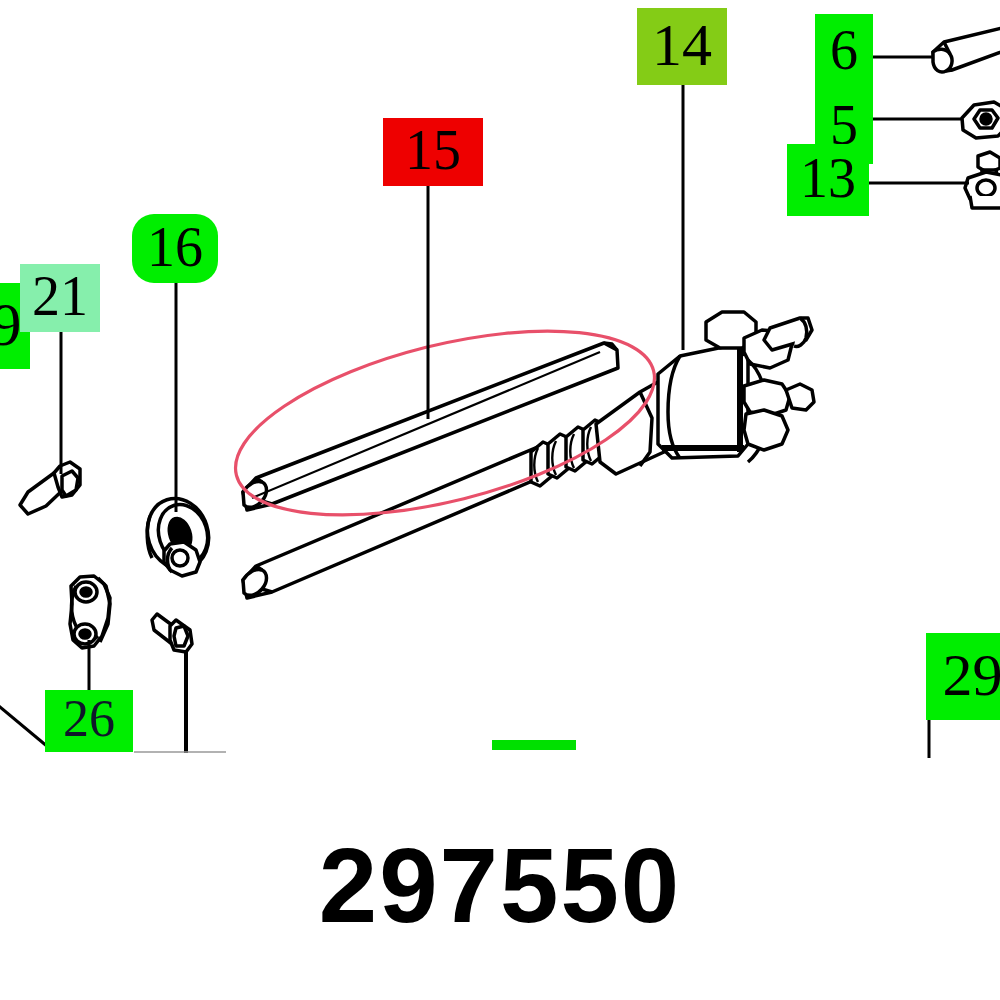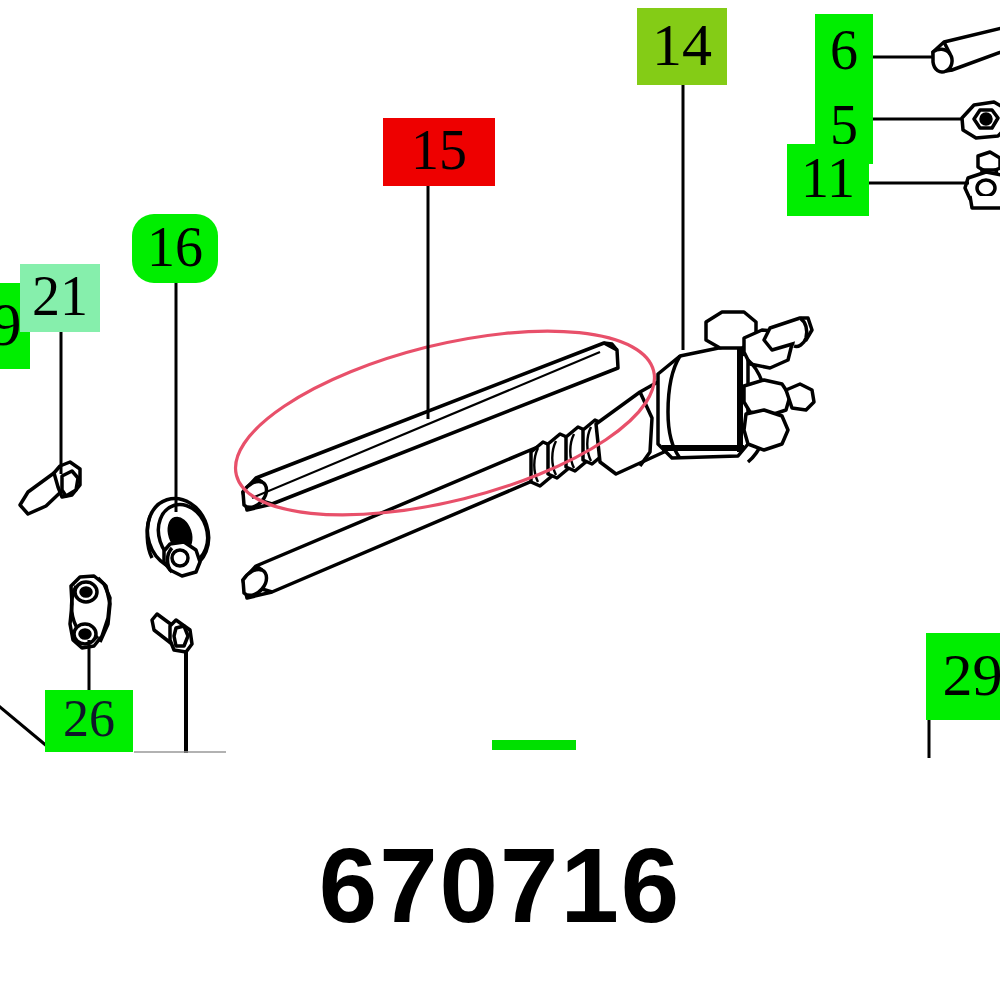--- a/index.html
+++ b/index.html
@@ -205,39 +205,39 @@
 
   <div class="callout" id="cb-0" style="left: -18px; top: 283px; width: 48px; height: 86px; font-size: 62px; background: rgb(0, 238, 0); color: rgb(0, 0, 0);">
       <span>9</span>
     </div>
   <div class="callout" id="cb-1" style="left: 20px; top: 264px; width: 80px; height: 68px; font-size: 56px; background: #86efac; color: rgb(0, 0, 0);">
       <span>21</span>
     </div>
   <div class="callout" id="cb-2" style="left: 132px; top: 214px; width: 86px; height: 69px; font-size: 56px; background: rgb(0, 238, 0); color: rgb(0, 0, 0); border-radius: 22px;">
       <span>16</span>
     </div>
-  <div class="callout" id="cb-3" style="left: 383px; top: 118px; width: 112px; height: 68px; font-size: 56px; background: rgb(238, 0, 0); color: rgb(0, 0, 0);">
+  <div class="callout" id="cb-3" style="left: 383px; top: 118px; width: 100px; height: 68px; font-size: 56px; background: rgb(238, 0, 0); color: rgb(0, 0, 0);">
       <span>15</span>
     </div>
   <div class="callout" id="cb-4" style="left: 637px; top: 8px; width: 90px; height: 77px; font-size: 60px; background: #84cc16; color: rgb(0, 0, 0);">
       <span>14</span>
     </div>
   <div class="callout" id="cb-5" style="left: 815px; top: 14px; width: 58px; height: 75px; font-size: 56px; background: rgb(0, 238, 0); color: rgb(0, 0, 0);">
       <span>6</span>
     </div>
   <div class="callout" id="cb-6" style="left: 815px; top: 89px; width: 58px; height: 75px; font-size: 56px; background: rgb(0, 238, 0); color: rgb(0, 0, 0);">
       <span>5</span>
     </div>
   <div class="callout" id="cb-7" style="left: 787px; top: 144px; width: 82px; height: 72px; font-size: 56px; background: rgb(0, 238, 0); color: rgb(0, 0, 0);">
-      <span>11</span>
+      <span>13</span>
     </div>
   <div class="callout" id="cb-8" style="left: 45px; top: 690px; width: 88px; height: 62px; font-size: 52px; background: rgb(0, 238, 0); color: #0f172a;">
       <span>26</span>
     </div>
   <div class="callout" id="cb-9" style="left: 926px; top: 633px; width: 93px; height: 87px; font-size: 60px; background: rgb(0, 238, 0); color: rgb(0, 0, 0);">
       <span>29</span>
     </div>
 
   <div class="green-bar" id="accent-bar-0" style="left: 492px; top: 740px; width: 84px; height: 10px; background: rgb(0, 224, 0);"></div>
 
-  <div id="part-number">670716</div>
+  <div id="part-number">297550</div>
 
 </div>
 
 </body></html>

